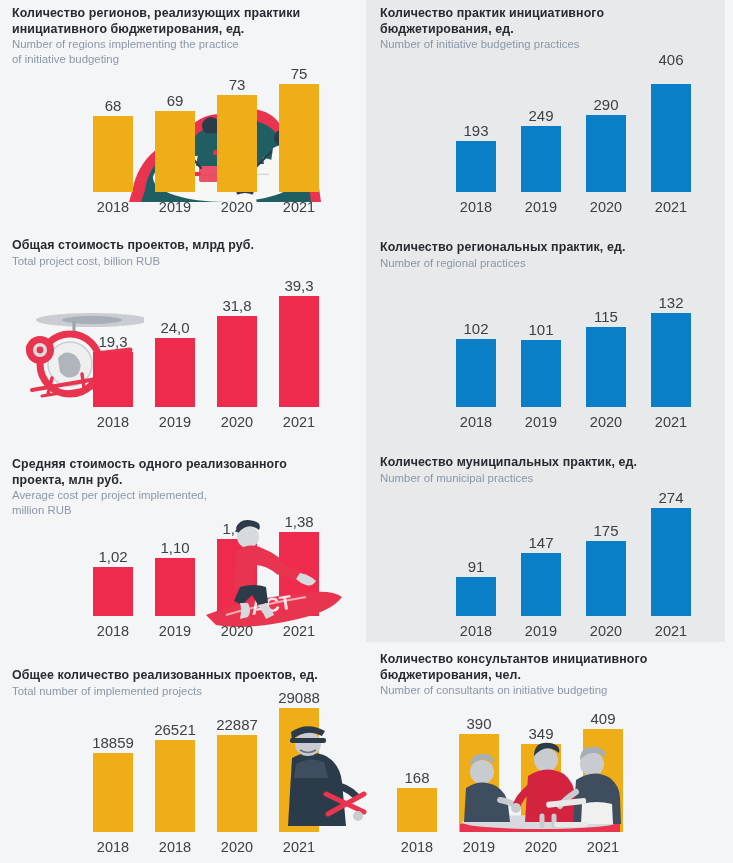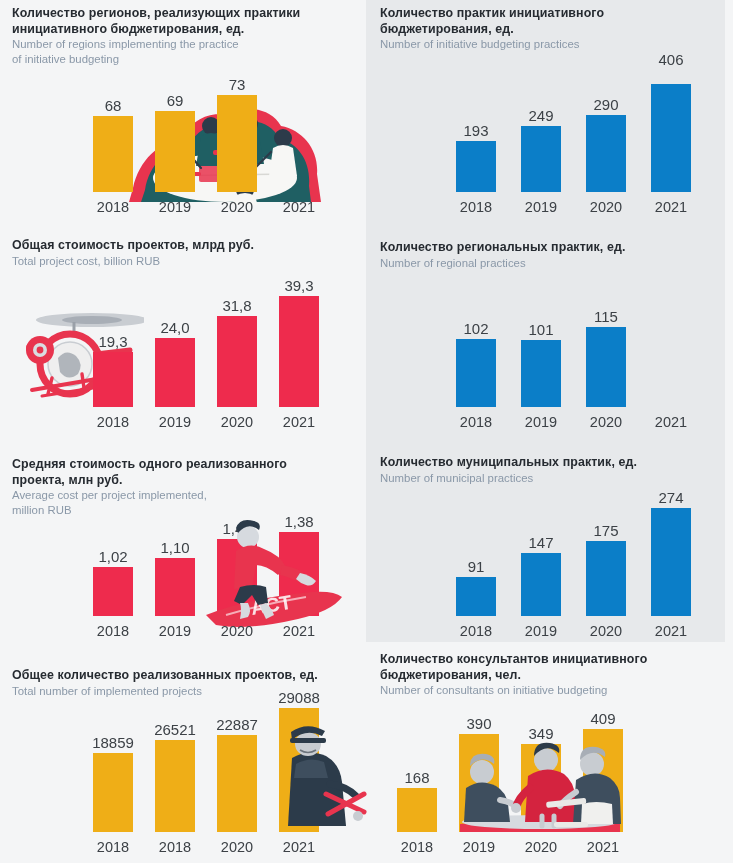--- a/index.html
+++ b/index.html
@@ -159,20 +159,24 @@
         <div class="bar" style="height:76px; background:#EFAE17;"></div>
       </div>
       <div class="bar-wrap" style="left:143px; height:150px;">
         <div class="bar-val" style="bottom:83px;">69</div>
         <div class="bar" style="height:81px; background:#EFAE17;"></div>
       </div>
       <div class="bar-wrap" style="left:205px; height:150px;">
         <div class="bar-val" style="bottom:99px;">73</div>
         <div class="bar" style="height:97px; background:#EFAE17;"></div>
       </div>
+      <div class="bar-wrap" style="left:267px; height:150px;">
+        <div class="bar-val" style="bottom:110px;">75</div>
+        <div class="bar" style="height:108px; background:#EFAE17;"></div>
+      </div>
 
       <div class="yr" style="left:78px;">2018</div>
       <div class="yr" style="left:140px;">2019</div>
       <div class="yr" style="left:202px;">2020</div>
       <div class="yr" style="left:264px;">2021</div>
     </div>
   </div>
 
   <div class="panel" style="left:380px; top:6px; width:340px; height:212px;">
     <div class="ttl">Количество практик инициативного
@@ -262,20 +266,24 @@
         <div class="bar" style="height:68px; background:#0B7EC8;"></div>
       </div>
       <div class="bar-wrap" style="left:141px; height:145px;">
         <div class="bar-val" style="bottom:69px;">101</div>
         <div class="bar" style="height:67px; background:#0B7EC8;"></div>
       </div>
       <div class="bar-wrap" style="left:206px; height:145px;">
         <div class="bar-val" style="bottom:82px;">115</div>
         <div class="bar" style="height:80px; background:#0B7EC8;"></div>
       </div>
+      <div class="bar-wrap" style="left:271px; height:145px;">
+        <div class="bar-val" style="bottom:96px;">132</div>
+        <div class="bar" style="height:94px; background:#0B7EC8;"></div>
+      </div>
 
       <div class="yr" style="left:73px;">2018</div>
       <div class="yr" style="left:138px;">2019</div>
       <div class="yr" style="left:203px;">2020</div>
       <div class="yr" style="left:268px;">2021</div>
     </div>
   </div>
 
   <div class="panel" style="left:12px; top:457px; width:345px; height:185px;">
     <div class="ttl">Средняя стоимость одного реализованного

